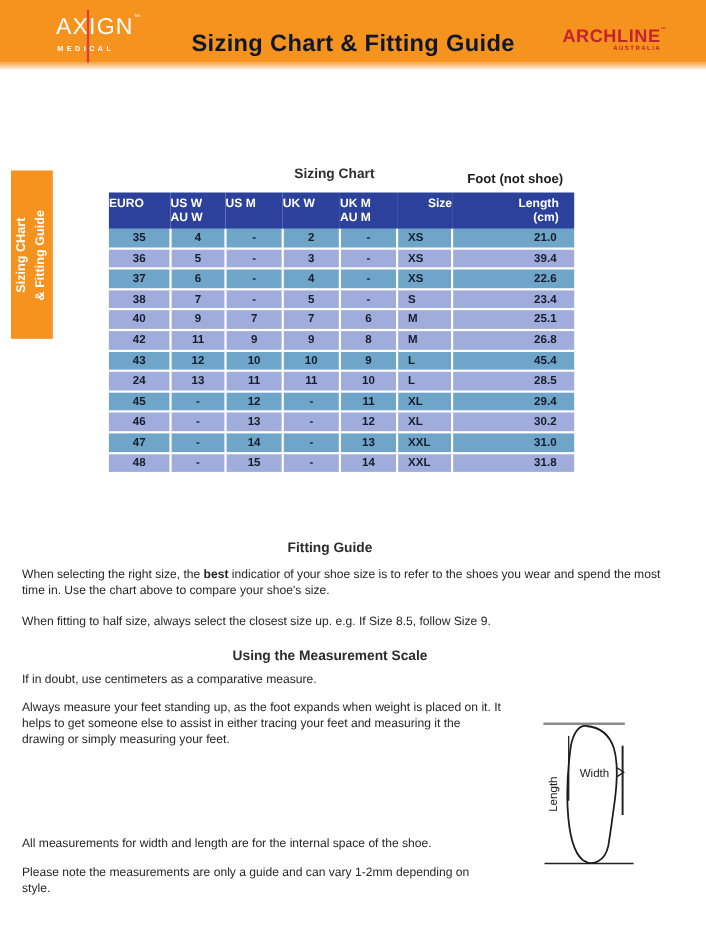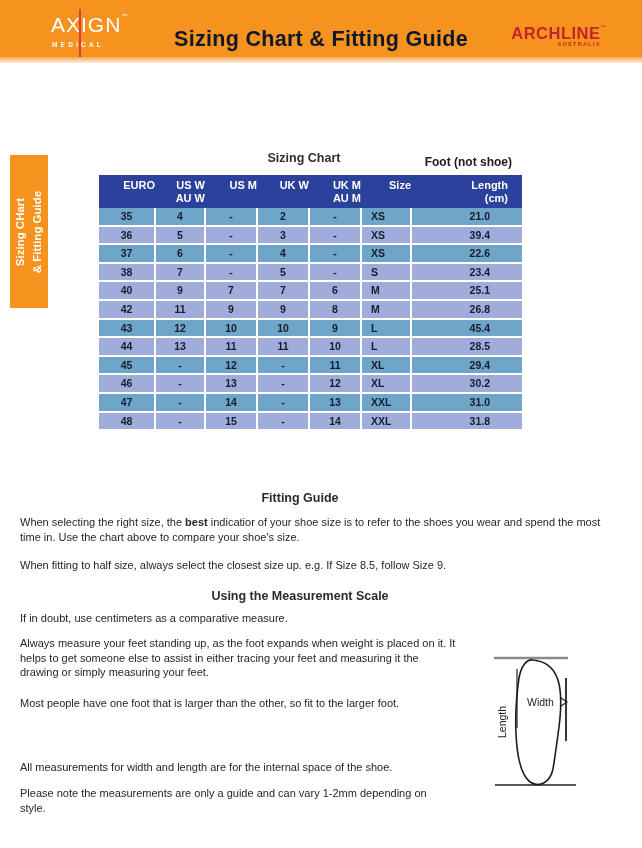--- a/index.html
+++ b/index.html
@@ -32,26 +32,26 @@
     white-space:nowrap;text-align:center;color:#fff;font-weight:bold;font-size:11.5px;line-height:17px;}
 
   
   .chart-title{position:absolute;left:99px;top:151px;width:410px;text-align:center;
     font-size:12.5px;font-weight:bold;color:#2e2e2e;}
   .foot-note{position:absolute;right:130px;top:155px;font-size:12px;font-weight:bold;color:#1c1c1c;}
 
   
   .size-table{position:absolute;left:99px;top:175px;width:423px;border-collapse:collapse;table-layout:fixed;}
   .size-table th{background:var(--navy);color:#fff;font-size:11px;font-weight:bold;
-    vertical-align:top;padding:4px 0 3px 0;line-height:13px;text-align:right;}
+    vertical-align:top;padding:4px 0 3px 0;line-height:13px;text-align:left;}
   .size-table th.col5{text-align:right;padding-left:9px;}
   .size-table th.col6{text-align:right;padding-right:14px;}
   .size-table td{height:16.6px;padding:0;font-size:10.5px;font-weight:bold;color:#161d2b;
     text-align:center;border-right:2px solid #fff;border-bottom:2px solid #fff;line-height:16.6px;}
-  .size-table td:last-child{border-right:none;text-align:right;padding-right:32px;}
+  .size-table td:last-child{border-right:none;text-align:right;padding-right:16px;}
   .size-table td.col5{text-align:left;padding-left:9px;}
   .size-table tr:last-child td{border-bottom:none;}
   tr.row-a td{background:var(--row_steel);}
   tr.row-b td{background:var(--row_periwinkle);}
 
   
   .h2{position:absolute;left:0;width:600px;text-align:center;font-size:12.5px;font-weight:bold;color:#2b2b2b;}
   .fitting-title{top:491px;}
   .scale-title{top:589px;}
   p.body{position:absolute;margin:0;font-size:11px;line-height:14.6px;color:#262626;}
@@ -196,21 +196,21 @@
         <tr class="row-a">
           <td class="col0">43</td>
           <td class="col1">12</td>
           <td class="col2">10</td>
           <td class="col3">10</td>
           <td class="col4">9</td>
           <td class="col5">L</td>
           <td class="col6">45.4</td>
         </tr>
         <tr class="row-b">
-          <td class="col0">44</td>
+          <td class="col0">24</td>
           <td class="col1">13</td>
           <td class="col2">11</td>
           <td class="col3">11</td>
           <td class="col4">10</td>
           <td class="col5">L</td>
           <td class="col6">28.5</td>
         </tr>
         <tr class="row-a">
           <td class="col0">45</td>
           <td class="col1">-</td>
@@ -250,21 +250,20 @@
       </tbody>
   </table>
 
   <div class="h2 fitting-title">Fitting Guide</div>
   <p class="body p1"><span>When selecting the right size, the </span><b>best</b><span> indicatior of your shoe size is to refer to the shoes you wear and spend the most time in. Use the chart above to compare your shoe's size.</span></p>
   <p class="body p2">When fitting to half size, always select the closest size up. e.g. If Size 8.5, follow Size 9.</p>
 
   <div class="h2 scale-title">Using the Measurement Scale</div>
   <p class="body p3">If in doubt, use centimeters as a comparative measure.</p>
   <p class="body p4">Always measure your feet standing up, as the foot expands when weight is placed on it. It helps to get someone else to assist in either tracing your feet and measuring it the drawing or simply measuring your feet.</p>
-  <p class="body p5">Most people have one foot that is larger than the other, so fit to the larger foot.</p>
   <p class="body p6">All measurements for width and length are for the internal space of the shoe.</p>
   <p class="body p7">Please note the measurements are only a guide and can vary 1-2mm depending on style.</p>
 
   <svg class="foot-diagram" width="150" height="150" viewBox="0 0 150 150">
     <line x1="9" y1="13" x2="83" y2="13" stroke="#8a8a8a" stroke-width="2.4"></line>
     <line x1="10" y1="140" x2="91" y2="140" stroke="#222" stroke-width="1.4"></line>
     <line x1="32" y1="24" x2="32" y2="83" stroke="#222" stroke-width="1.2"></line>
     <line x1="81" y1="33" x2="81" y2="96" stroke="#222" stroke-width="1.8"></line>
     <path d="M48,15 C41,14 36,22 34,33 C32,47 30,68 31,89 C32,110 36,130 45,137 C54,143 65,138 68,124 C70,112 72,97 74,82 C76,66 77,48 73,35 C69,23 60,16 48,15 Z" fill="none" stroke="#1c1c1c" stroke-width="1.6"></path>
     <path d="M76,53 L82,57 L76,61" fill="none" stroke="#1c1c1c" stroke-width="1.2"></path>

